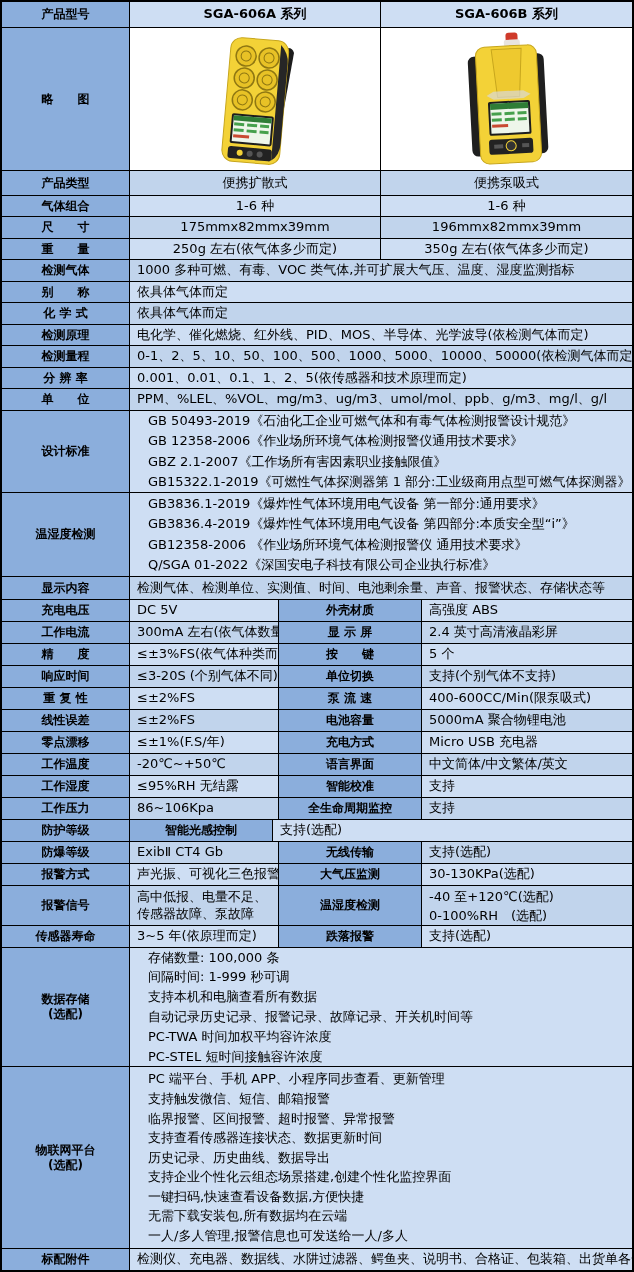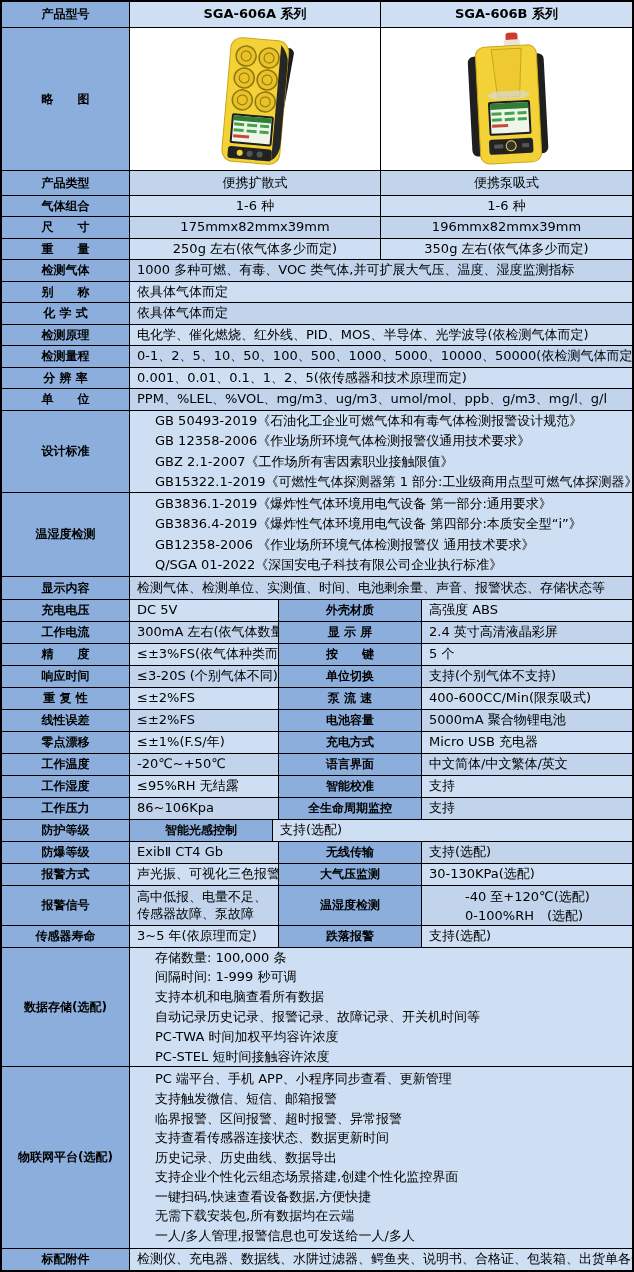--- a/index.html
+++ b/index.html
@@ -8,40 +8,40 @@
   .row{display:flex;border-bottom:1px solid #000;box-sizing:border-box;width:630px;}
   .row:last-child{border-bottom:none;}
   .cell{border-right:1px solid #000;box-sizing:border-box;display:flex;align-items:center;justify-content:center;overflow:hidden;font-size:13px;line-height:1.25;}
   .cell:last-child{border-right:none;}
   .label{background:#8BAEDC;font-weight:bold;font-size:12px;text-align:center;}
   .light{background:#CEDEF3;}
   .mid{background:#C1D4EC;}
   .white{background:#ffffff;}
   .bold{font-weight:bold;}
   .left{justify-content:flex-start;padding-left:7px;}
-  .col{flex-direction:column;align-items:flex-start;justify-content:center;padding-left:25px;}
-  .colc{flex-direction:row;align-items:center;justify-content:center;}
+  .col{flex-direction:column;align-items:flex-start;justify-content:center;padding-left:18px;}
+  .colc{flex-direction:column;align-items:center;justify-content:center;}
   .w-label{width:128px;flex:none;}
   .w-colA{width:251px;flex:none;}
   .w-colB{flex:1;}
   .w-v1{width:149px;flex:none;}
   .w-l2{width:143px;flex:none;}
   .w-v2{flex:1;}
   .h26{height:26px;} .h143{height:143px;} .h25{height:25px;}
   .h21{height:21px;} .h22{height:22px;} .h23{height:23px;}
   .h82{height:82px;} .h84{height:84px;} .h40{height:40px;}
   .h119{height:119px;} .h182{height:182px;}
   .lines div{white-space:nowrap;}
   .lh20 div{line-height:20.5px;}
   .lh19 div{line-height:19.6px;}
   .lh20s div{line-height:19.8px;}
   .nowrap{white-space:nowrap;}
   .wrap{white-space:normal;}
   .v2col{flex-direction:column;align-items:flex-start;justify-content:center;padding-left:7px;}
-  .v2col div{line-height:19px;margin-left:36px;}
+  .v2col div{line-height:19px;}
 </style>
 </head>
 <body>
 
 <div class="table">
 
   <div class="row h26">
     <div class="cell label w-label">产品型号</div>
     <div class="cell light bold w-colA">SGA-606A 系列</div>
     <div class="cell light bold w-colB">SGA-606B 系列</div>

